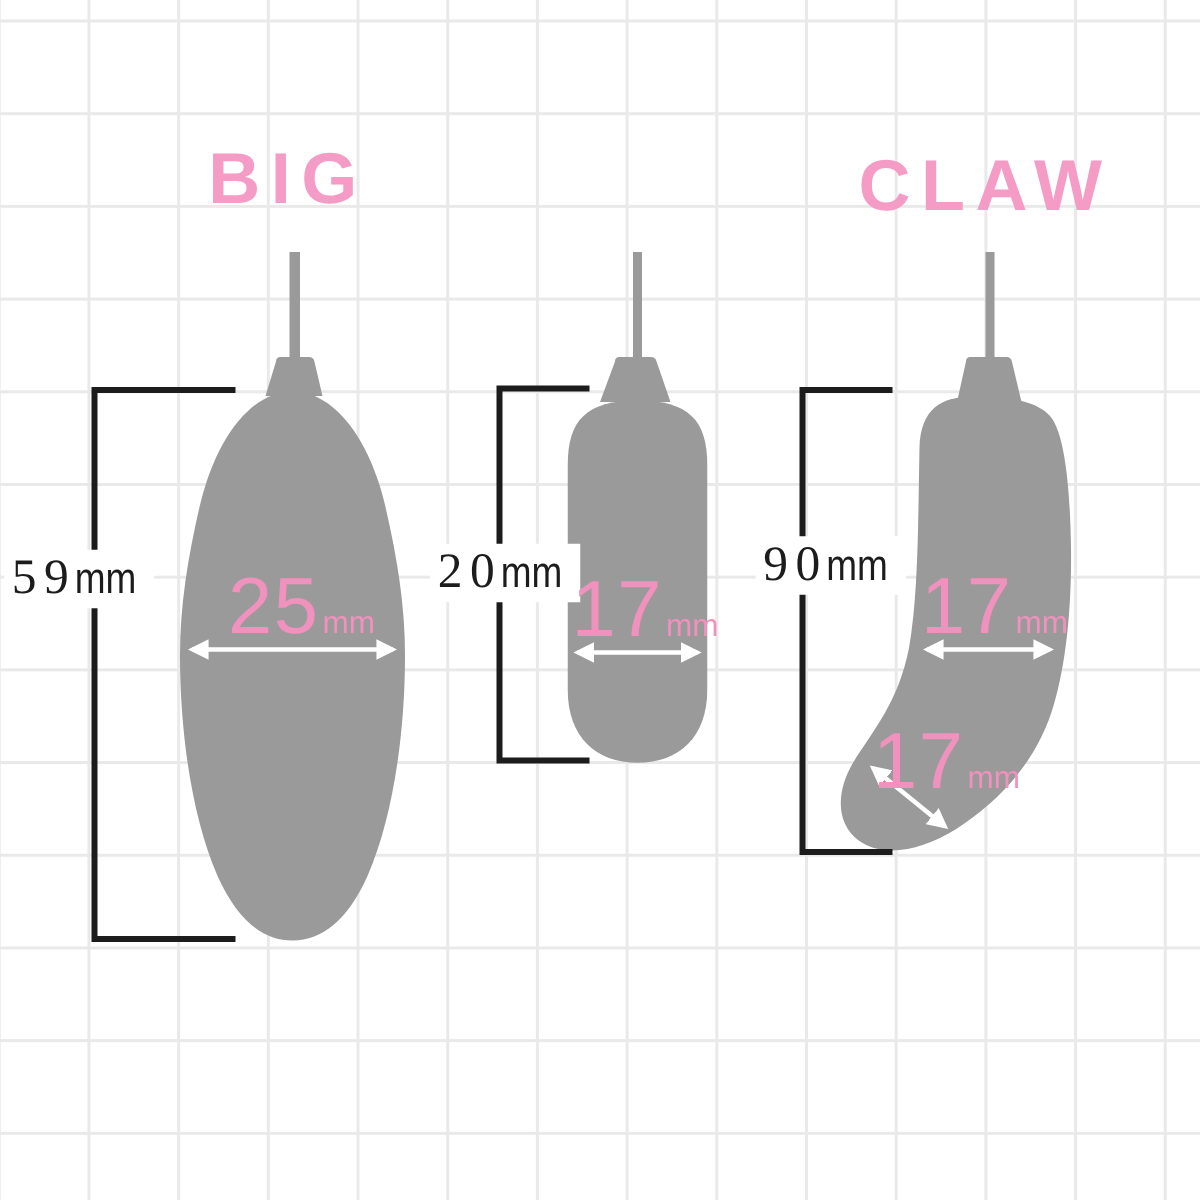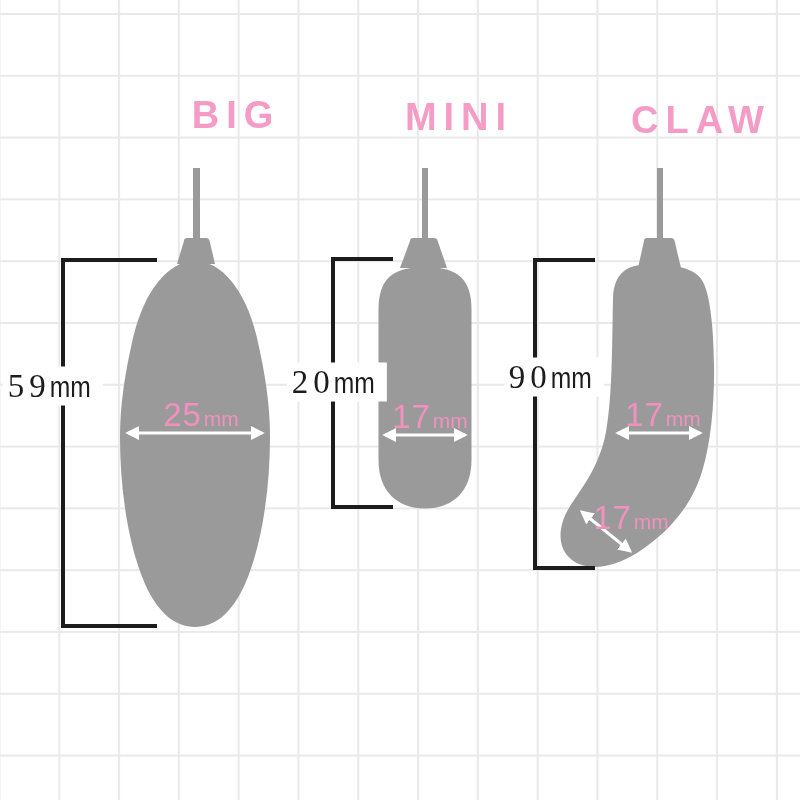--- a/index.html
+++ b/index.html
@@ -23,37 +23,36 @@
   }
   svg.art{position:absolute;left:0;top:0;}
   .silh{fill:var(--silhouette_gray);}
   .bracket{fill:none;stroke:var(--measure_ink);stroke-width:4;}
   .warrow{stroke:#ffffff;stroke-width:3;}
 
   .label{position:absolute;line-height:1;white-space:nowrap;}
 
   .title{
     transform:translateX(-50%);
-    font-size:38px;font-weight:bold;letter-spacing:7px;
+    font-size:48px;font-weight:bold;letter-spacing:7px;
     color:var(--pink_title);
-    margin-left:44px;
   }
   .hlabel{
     transform:translate(-50%,-50%);
     background:var(--paper);
     padding:3px 5px;
     color:var(--measure_ink);
   }
   .hval{font-size:33px;letter-spacing:5px;font-family:Liberation Serif, serif;}
   .hunit{font-size:29px;display:inline-block;transform:scaleX(0.85);transform-origin:left center;margin-left:-1px;}
   .wlabel{
     transform:translate(-50%,-100%);
     color:var(--pink_value);
   }
-  .wval{font-size:33px;letter-spacing:1px;text-align:right;}
+  .wval{font-size:53px;letter-spacing:1px;text-align:right;}
   .wunit{font-size:21px;margin-left:2px;}
 </style>
 </head>
 <body>
 
 <div class="stage">
 
   <svg class="art" width="800" height="800" viewBox="0 0 800 800">
     <defs>
       <marker id="ah" viewBox="0 0 10 10" refX="8" refY="5" markerWidth="4.6" markerHeight="4.6" orient="auto-start-reverse">
@@ -106,21 +105,20 @@
     <polyline class="bracket" points="393,259 333,259 333,507 393,507"></polyline>
     <polyline class="bracket" points="595,260 535,260 535,568 595,568"></polyline>
 
     <line class="warrow" x1="128" y1="433" x2="262" y2="433" marker-start="url(#ah)" marker-end="url(#ah)"></line>
     <line class="warrow" x1="385" y1="435" x2="465" y2="435" marker-start="url(#ah)" marker-end="url(#ah)"></line>
     <line class="warrow" x1="618" y1="433" x2="700" y2="433" marker-start="url(#ah)" marker-end="url(#ah)"></line>
     <line class="warrow" x1="582" y1="512" x2="630" y2="551" marker-start="url(#ah)" marker-end="url(#ah)"></line>
   </svg>
 
   <div class="label title" style="left:192px;top:96px">BIG</div>
-  <div class="label title" style="left:415px;top:98px">MINI</div>
   <div class="label title" style="left:657px;top:101px">CLAW</div>
 
   <div class="label hlabel" style="left:53px;top:386px">
     <span class="hval">59</span><span class="hunit">mm</span>
   </div>
   <div class="label hlabel" style="left:337px;top:382px">
     <span class="hval">20</span><span class="hunit">mm</span>
   </div>
   <div class="label hlabel" style="left:554px;top:377px">
     <span class="hval">90</span><span class="hunit">mm</span>

